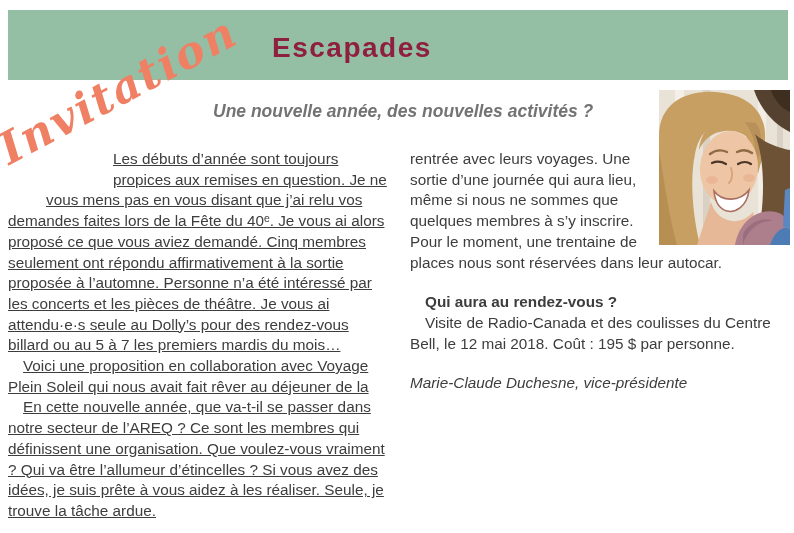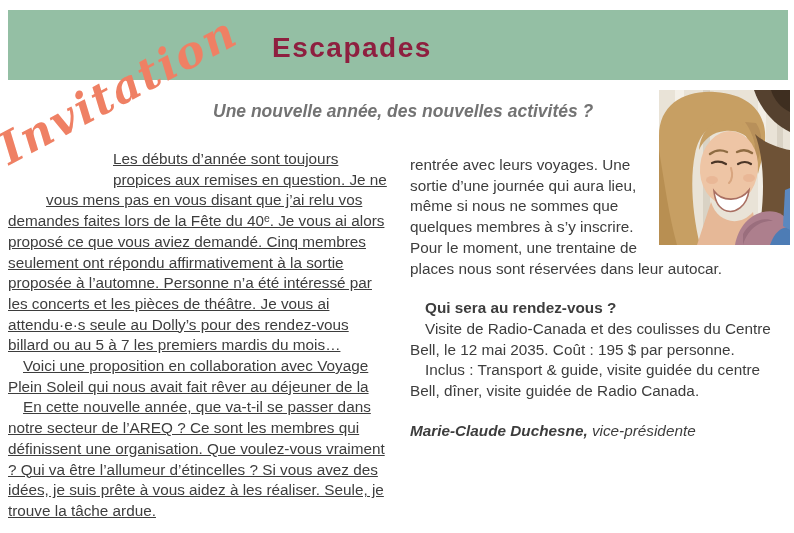--- a/index.html
+++ b/index.html
@@ -70,30 +70,30 @@
   }
   .photo svg { display: block; }
   .col {
     position: absolute;
     top: 149px;
     font-size: 15.3px;
     line-height: 20.7px;
     z-index: 1;
   }
   .col-left  { left: 8px;   width: 383px; text-decoration: underline; }
-  .col-right { left: 410px; width: 375px; margin-top: 6px; }
+  .col-right { left: 410px; width: 375px; }
   .col p { margin: 0; }
   .ind { text-indent: 15px; }
   .wrap-s1 { float: left; width: 105px; height: 21px; }
   .wrap-s2 { float: left; clear: left; width: 38px; height: 21px; }
   .photo-spacer { float: right; width: 130px; height: 97px; }
   .col p.event-heading { font-weight: bold; margin-top: 19px; text-indent: 15px; }
   .col p.link-par { overflow-wrap: anywhere; }
   .col p.signature { margin-top: 19px; font-style: italic; }
-  .sig-name { font-weight: bold; }
+  .sig-name { font-weight: normal; }
 </style>
 </head>
 <body>
 
 <div class="page">
 
   <div class="band"></div>
 
   <h1 class="title">Escapades</h1>
 
@@ -150,22 +150,21 @@
     <div class="wrap-s1"></div>
     <div class="wrap-s2"></div>
     <p>Les débuts d’année sont toujours propices aux remises en question. Je ne vous mens pas en vous disant que j’ai relu vos demandes faites lors de la Fête du 40ᵉ. Je vous ai alors proposé ce que vous aviez demandé. Cinq membres seulement ont répondu affirmativement à la sortie proposée à l’automne. Personne n’a été intéressé par les concerts et les pièces de théâtre. Je vous ai attendu·e·s seule au Dolly’s pour des rendez-vous billard ou au 5 à 7 les premiers mardis du mois…</p>
     <p class="ind">Voici une proposition en collaboration avec Voyage Plein Soleil qui nous avait fait rêver au déjeuner de la</p>
     <p class="ind">En cette nouvelle année, que va-t-il se passer dans notre secteur de l’AREQ ? Ce sont les membres qui définissent une organisation. Que voulez-vous vraiment ? Qui va être l’allumeur d’étincelles ? Si vous avez des idées, je suis prête à vous aidez à les réaliser. Seule, je trouve la tâche ardue.</p>
   </div>
 
   <div class="col col-right">
     <div class="photo-spacer"></div>
     <p>rentrée avec leurs voyages. Une sortie d’une journée qui aura lieu, même si nous ne sommes que quelques membres à s’y inscrire. Pour le moment, une trentaine de places nous sont réservées dans leur autocar.</p>
-    <p class="event-heading">Qui sera au rendez-vous ?</p>
-    <p class="ind">Visite de Radio-Canada et des coulisses du Centre Bell, le 12 mai 2035. Coût : 195 $ par personne.</p>
-    <p class="ind">Inclus : Transport &amp; guide, visite guidée du centre Bell, dîner, visite guidée de Radio Canada.</p>
+    <p class="event-heading">Qui aura au rendez-vous ?</p>
+    <p class="ind">Visite de Radio-Canada et des coulisses du Centre Bell, le 12 mai 2018. Coût : 195 $ par personne.</p>
     <p class="signature">
       <span class="sig-name">Marie-Claude Duchesne,</span>
       <span class="sig-role">vice-présidente</span>
     </p>
   </div>
 
 </div>
 
 </body></html>

